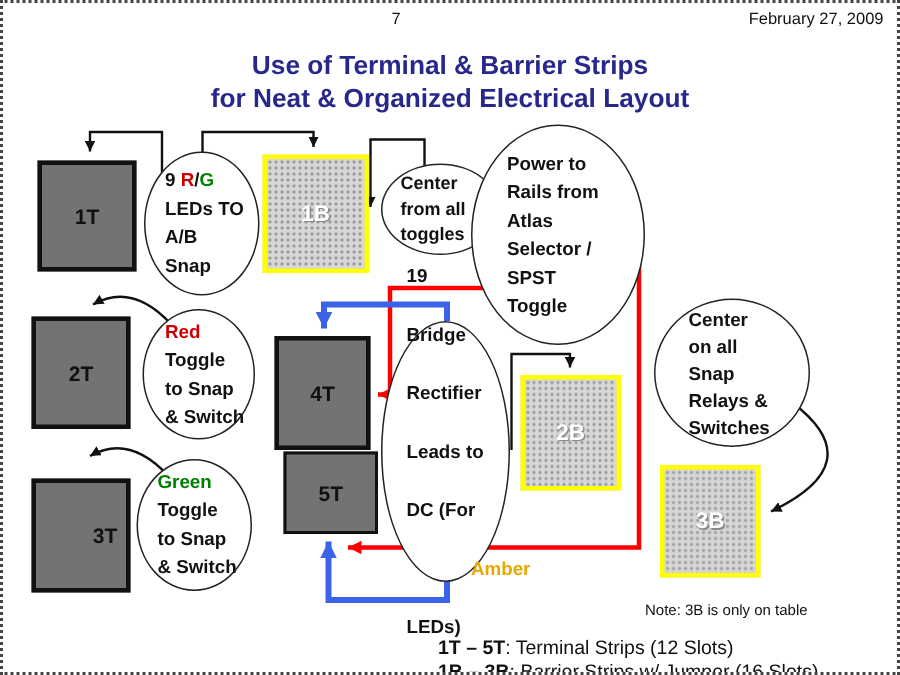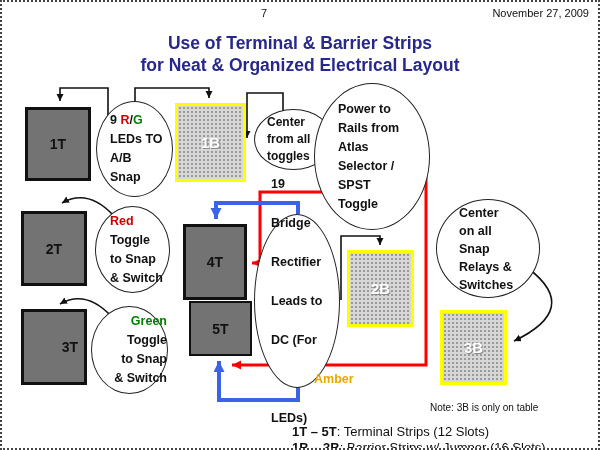--- a/index.html
+++ b/index.html
@@ -35,21 +35,21 @@
   .legend{font-size:13px;line-height:16px;color:#111;}
   .legend b{font-weight:bold;}
   svg.wires{position:absolute;left:0;top:0;pointer-events:none;}
 </style>
 </head>
 <body>
 
 <div class="slide">
 
   <div class="abs hdr page-num">7</div>
-  <div class="abs hdr date">November 27, 2009</div>
+  <div class="abs hdr date">February 27, 2009</div>
 
   <div class="abs title">
     <div>Use of Terminal &amp; Barrier Strips</div>
     <div>for Neat &amp; Organized Electrical Layout</div>
   </div>
 
   <svg class="wires" width="600" height="450" viewBox="0 0 600 450">
     <defs>
       <marker id="mblack" markerWidth="8" markerHeight="8" refX="7" refY="3.5" orient="auto" markerUnits="userSpaceOnUse">
         <path d="M0,0 L7,3.5 L0,7 Z" fill="#111"></path>
@@ -72,21 +72,21 @@
 
     <path d="M320,190 L258,190 L258,261 L250,261" fill="none" stroke="#FF0000" stroke-width="3" marker-end="url(#mred)"></path>
     <path d="M424,174 L424,363 L230,363" fill="none" stroke="#FF0000" stroke-width="3" marker-end="url(#mred)"></path>
 
     <path d="M296,212 L296,201 L214,201 L214,217" fill="none" stroke="#3B63E8" stroke-width="4" marker-end="url(#mblue)"></path>
     <path d="M296,384 L296,398 L217,398 L217,359" fill="none" stroke="#3B63E8" stroke-width="4" marker-end="url(#mblue)"></path>
   </svg>
 
   <div class="abs tbox" style="left:23px;top:105px;width:66px;height:74px;">1T</div>
   <div class="abs tbox" style="left:19px;top:209px;width:66px;height:75px;">2T</div>
-  <div class="abs tbox" style="left:19px;top:307px;width:66px;height:76px;padding-left:32px;">3T</div>
+  <div class="abs tbox" style="left:19px;top:317px;width:66px;height:76px;padding-left:32px;">3T</div>
   <div class="abs tbox" style="left:181px;top:222px;width:64px;height:76px;">4T</div>
   <div class="abs tbox thin" style="left:187px;top:299px;width:63px;height:55px;">5T</div>
 
   <div class="abs bbox" style="left:173px;top:101px;width:71px;height:79px;">1B</div>
   <div class="abs bbox" style="left:345px;top:248px;width:67px;height:77px;">2B</div>
   <div class="abs bbox" style="left:438px;top:308px;width:67px;height:75px;">3B</div>
 
   <div class="abs ell" style="left:94px;top:99px;width:77px;height:96px;padding-left:13px;">
     <div><span>9 </span><span class="txt-red">R</span><span>/</span><span class="txt-green">G</span></div>
     <div>LEDs TO</div>
@@ -94,21 +94,21 @@
     <div>Snap</div>
   </div>
 
   <div class="abs ell" style="left:93px;top:204px;width:75px;height:87px;padding-left:14px;">
     <div class="txt-red">Red</div>
     <div>Toggle</div>
     <div>to Snap</div>
     <div>&amp; Switch</div>
   </div>
 
-  <div class="abs ell" style="left:89px;top:304px;width:77px;height:88px;padding-left:13px;align-items:flex-end;">
+  <div class="abs ell" style="left:89px;top:304px;width:77px;height:88px;padding-left:13px;">
     <div class="txt-green">Green</div>
     <div>Toggle</div>
     <div>to Snap</div>
     <div>&amp; Switch</div>
   </div>
 
   <div class="abs ell" style="left:252px;top:107px;width:79px;height:61px;padding-left:12px;line-height:17px;font-size:12px;">
     <div>Center</div>
     <div>from all</div>
     <div>toggles</div>

